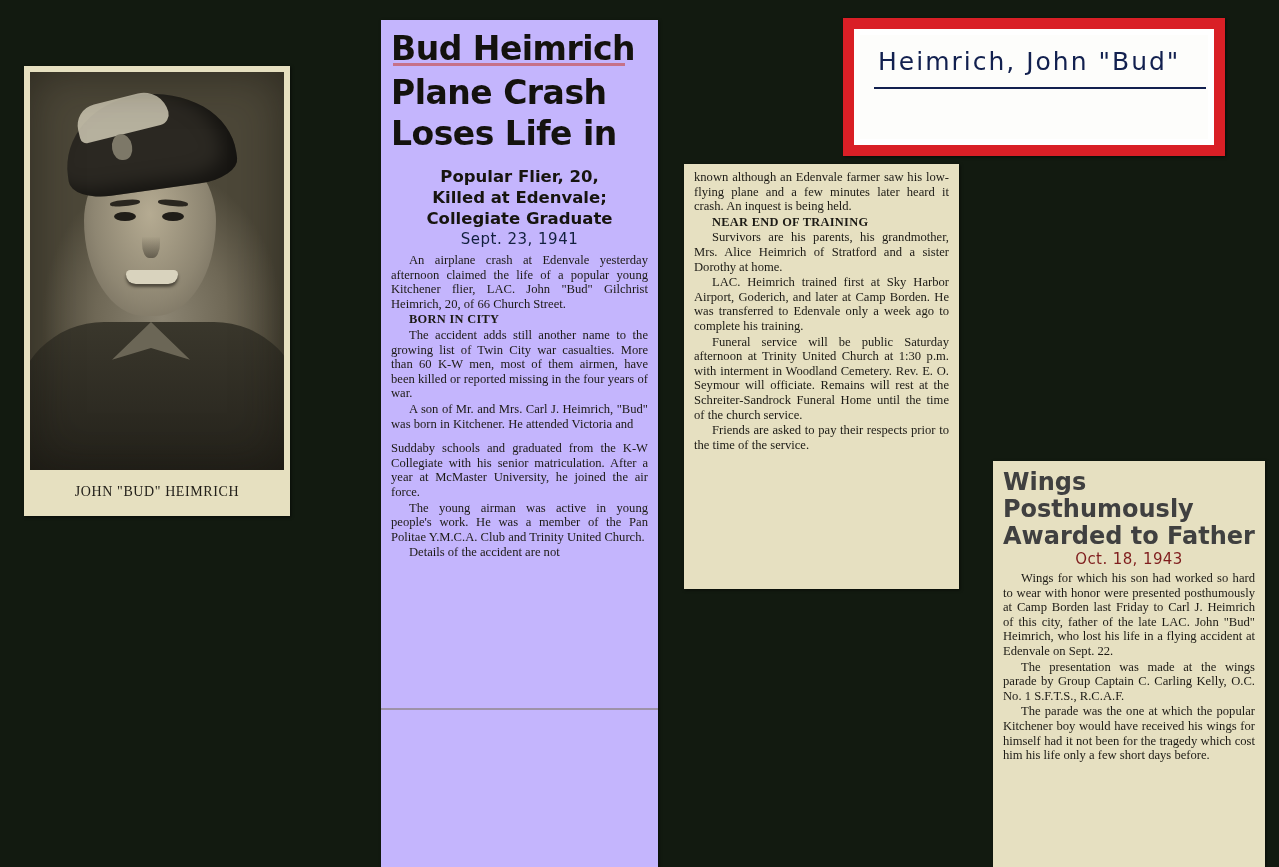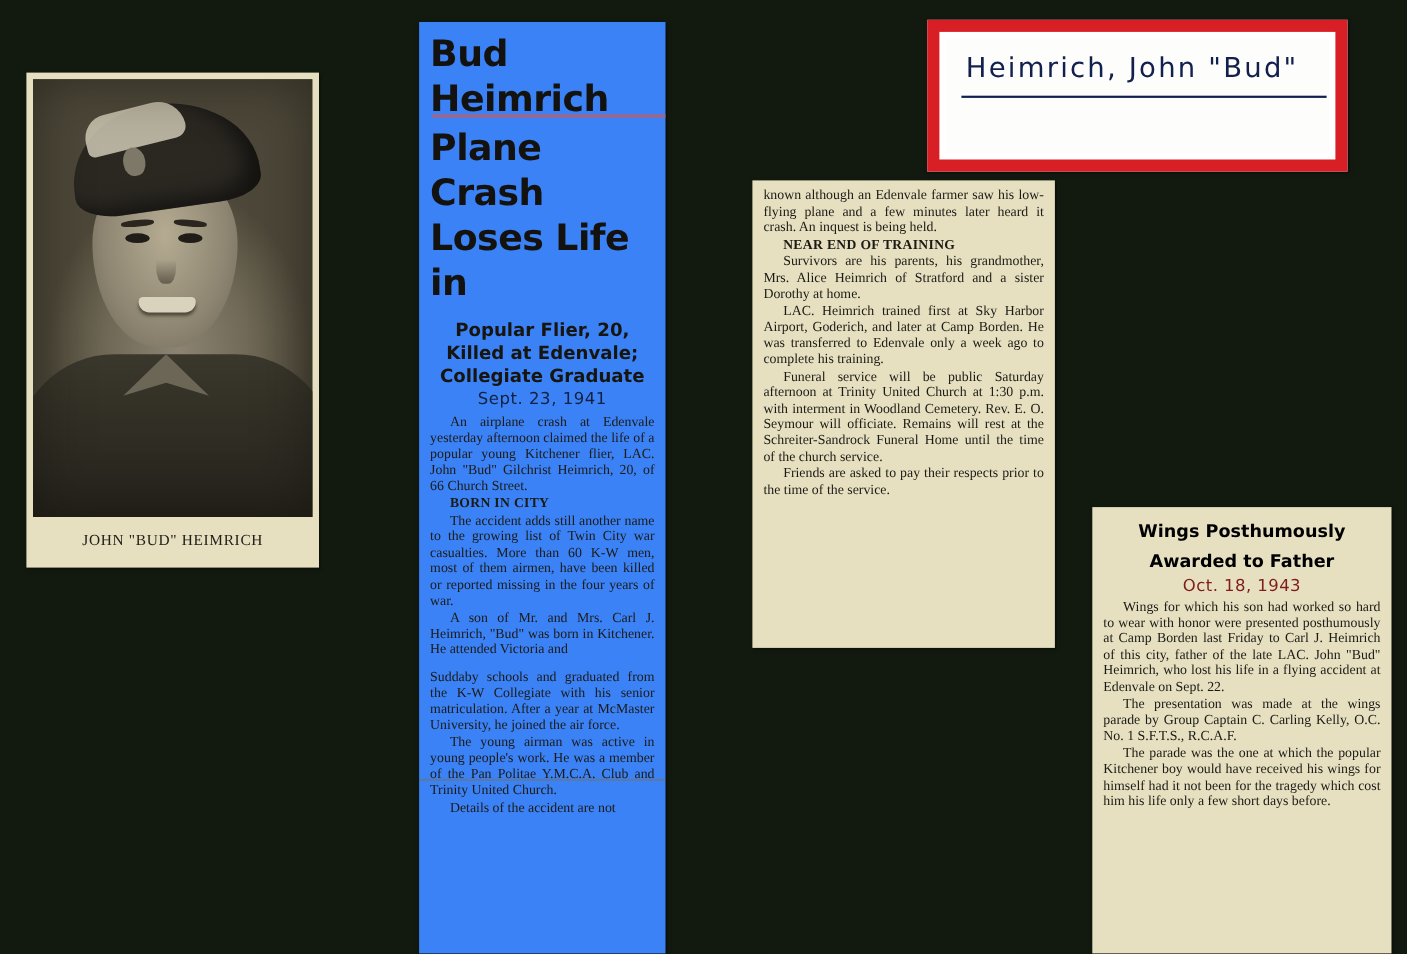--- a/index.html
+++ b/index.html
@@ -196,24 +196,24 @@
     font-size: 12.4px;
     letter-spacing: .3px;
     margin: 5px 0 2px 0;
     text-indent: 0;
   }
 
   
   #clip-main {
     left: 381px;
     top: 20px;
-    width: 224px;
+    width: 277px;
     height: 847px;
     padding: 8px 10px 0 10px;
-    background: #3b82f6;
+    background: #c4b5fd;
   }
   #headline {
     font-family: "DejaVu Sans", sans-serif;
     font-weight: bold;
     font-size: 33px;
     line-height: 41px;
     letter-spacing: -0.5px;
     color: #14120e;
     text-align: left;
   }
@@ -264,24 +264,23 @@
     left: 993px;
     top: 461px;
     width: 272px;
     height: 406px;
     padding: 8px 10px 0 10px;
     background: #e6e0c1;
   }
   #wings-headline {
     font-family: "DejaVu Sans", sans-serif;
     font-weight: bold;
-    font-size: 16px;
+    font-size: 24px;
     line-height: 27px;
-    color: #000000;
-    text-align: center;
+    color: #404040;
   }
   #wings-date {
     font-family: "DejaVu Sans", sans-serif;
     font-size: 15px;
     color: #7f1d1d;
     text-align: center;
     margin: 0 0 3px 0;
     letter-spacing: .4px;
   }
   .edge-shadow {

